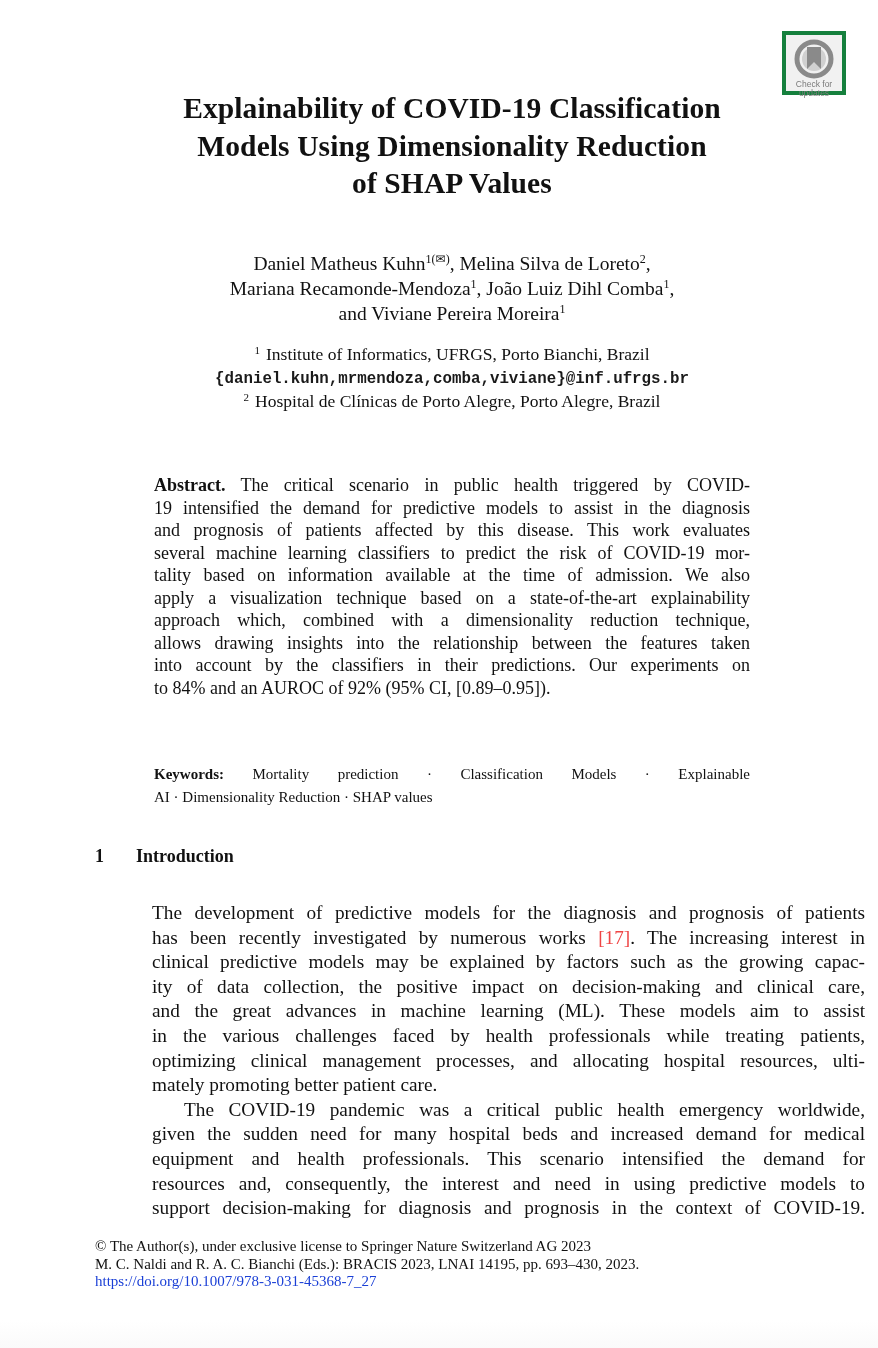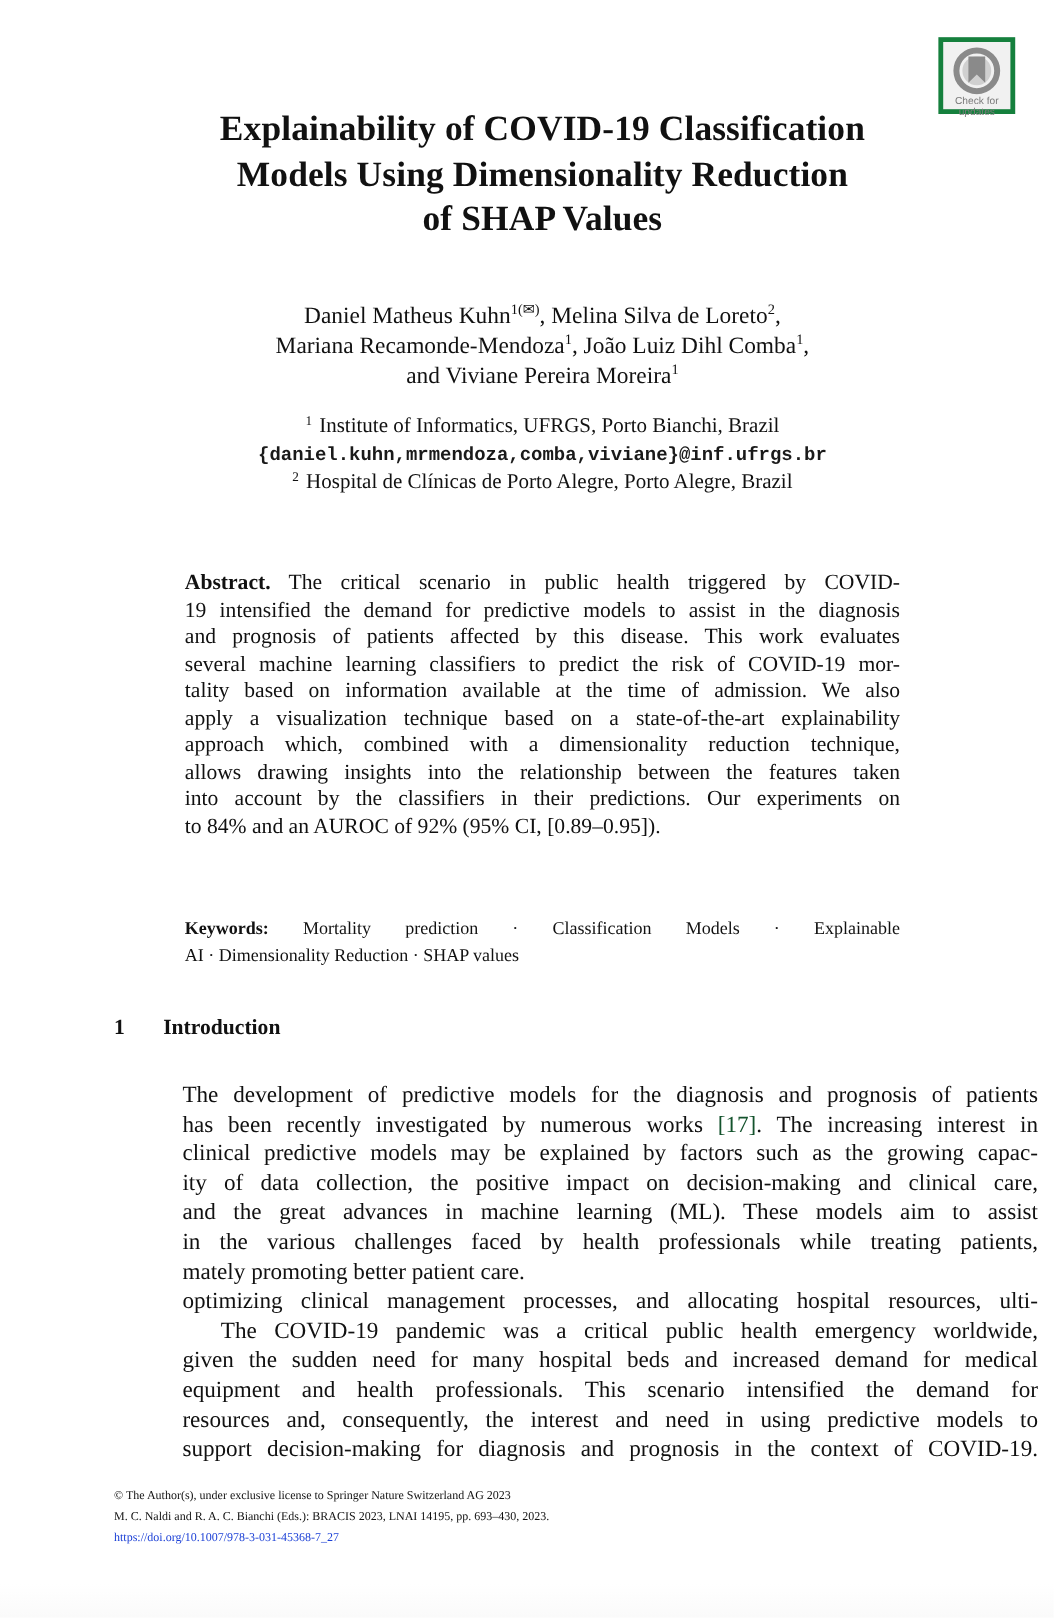--- a/index.html
+++ b/index.html
@@ -68,24 +68,24 @@
     }
     .section .num { display: inline-block; width: 41px; }
 
     .body {
       position: absolute; left: 112px; width: 713px; top: 901px;
       font-size: 19.3px; line-height: 24.6px; margin-left: 40px;
     }
     .body .ln { display: block; white-space: nowrap; text-align: justify; text-align-last: justify; height: 24.6px; }
     .body .ln.last { text-align-last: left; }
     .body .ln.indent { padding-left: 32px; }
-    .cite { color: #14532d; }
+    .cite { color: #ef4444; }
 
     .footer {
-      position: absolute; left: 95px; top: 1238px; font-size: 10px; line-height: 17.5px;
+      position: absolute; left: 95px; top: 1238px; font-size: 15px; line-height: 17.5px;
     }
     .footer div { white-space: nowrap; }
     .doi { color: #1a3fd6; text-decoration: none; }
   </style>
 </head>
 <body>
 
 <div class="page">
 
   <div class="cfu">
@@ -146,22 +146,22 @@
     <span class="num">1</span><span>Introduction</span>
   </div>
 
   <div class="body">
     <span class="ln">The development of predictive models for the diagnosis and prognosis of patients</span>
     <span class="ln"><span>has been recently investigated by numerous works </span><a class="cite">[17]</a><span>. The increasing interest in</span></span>
     <span class="ln">clinical predictive models may be explained by factors such as the growing capac-</span>
     <span class="ln">ity of data collection, the positive impact on decision-making and clinical care,</span>
     <span class="ln">and the great advances in machine learning (ML). These models aim to assist</span>
     <span class="ln">in the various challenges faced by health professionals while treating patients,</span>
+    <span class="ln">optimizing clinical management processes, and allocating hospital resources, ulti-</span>
     <span class="ln last">mately promoting better patient care.</span>
-    <span class="ln">optimizing clinical management processes, and allocating hospital resources, ulti-</span>
     <span class="ln indent">The COVID-19 pandemic was a critical public health emergency worldwide,</span>
     <span class="ln">given the sudden need for many hospital beds and increased demand for medical</span>
     <span class="ln">equipment and health professionals. This scenario intensified the demand for</span>
     <span class="ln">resources and, consequently, the interest and need in using predictive models to</span>
     <span class="ln">support decision-making for diagnosis and prognosis in the context of COVID-19.</span>
   </div>
 
   <div class="footer">
     <div>© The Author(s), under exclusive license to Springer Nature Switzerland AG 2023</div>
     <div>M. C. Naldi and R. A. C. Bianchi (Eds.): BRACIS 2023, LNAI 14195, pp. 693–430, 2023.</div>

